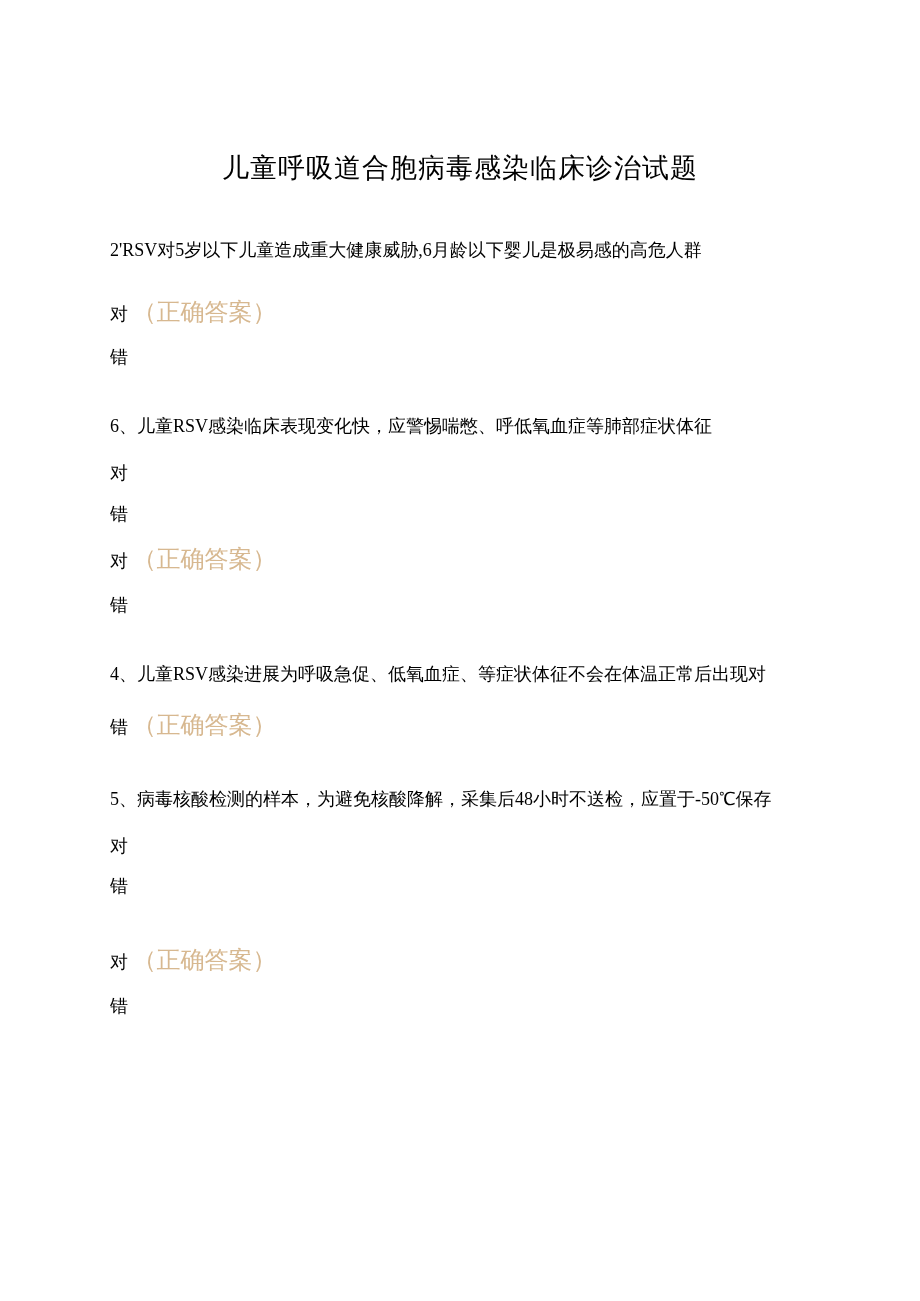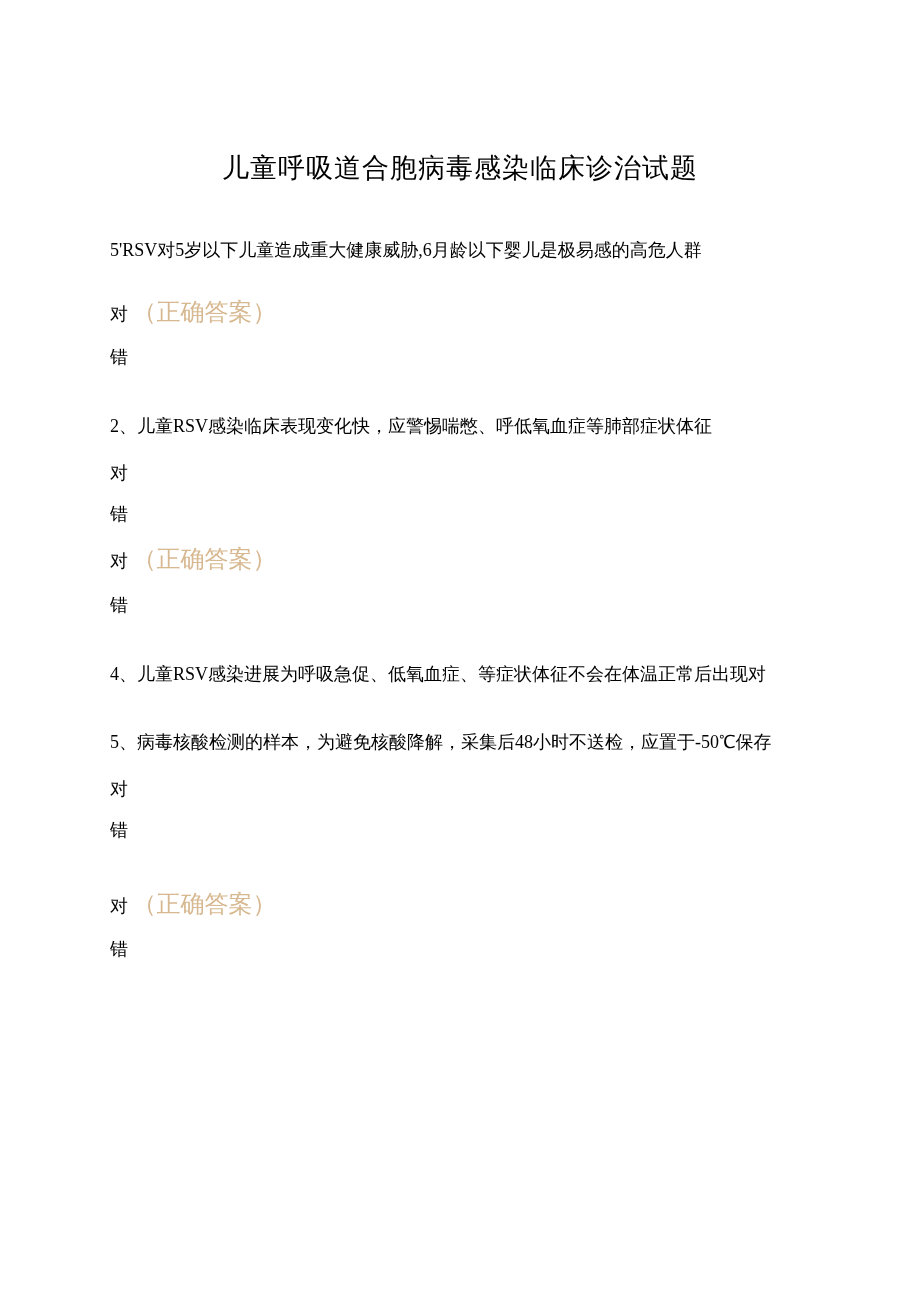--- a/index.html
+++ b/index.html
@@ -40,47 +40,51 @@
     height: 10px;
   }
 </style>
 </head>
 <body>
 
 <div class="page">
 
   <div class="title">儿童呼吸道合胞病毒感染临床诊治试题</div>
 
-  <div class="question">5'RSV对5岁以下儿童造成重大健康威胁,6月龄以下婴儿是极易感的高危人群</div>
+  <div class="question">2'RSV对5岁以下儿童造成重大健康威胁,6月龄以下婴儿是极易感的高危人群</div>
   <div class="block-spacer"></div>
   <div class="option-line">
     <span>对</span>
     <span class="answer-mark">（正确答案）</span>
   </div>
   <div class="option-line">
     <span>错</span>
   </div>
 
-  <div class="question">2、儿童RSV感染临床表现变化快，应警惕喘憋、呼低氧血症等肺部症状体征</div>
+  <div class="question">6、儿童RSV感染临床表现变化快，应警惕喘憋、呼低氧血症等肺部症状体征</div>
   <div class="option-line">
     <span>对</span>
   </div>
   <div class="option-line">
     <span>错</span>
   </div>
 
   <div class="option-line">
     <span>对</span>
     <span class="answer-mark">（正确答案）</span>
   </div>
   <div class="option-line">
     <span>错</span>
   </div>
 
   <div class="question">4、儿童RSV感染进展为呼吸急促、低氧血症、等症状体征不会在体温正常后出现对</div>
+  <div class="option-line">
+    <span>错</span>
+    <span class="answer-mark">（正确答案）</span>
+  </div>
 
   <div class="question">5、病毒核酸检测的样本，为避免核酸降解，采集后48小时不送检，应置于-50℃保存</div>
   <div class="option-line">
     <span>对</span>
   </div>
   <div class="option-line">
     <span>错</span>
   </div>
 
   <div class="question"></div>

